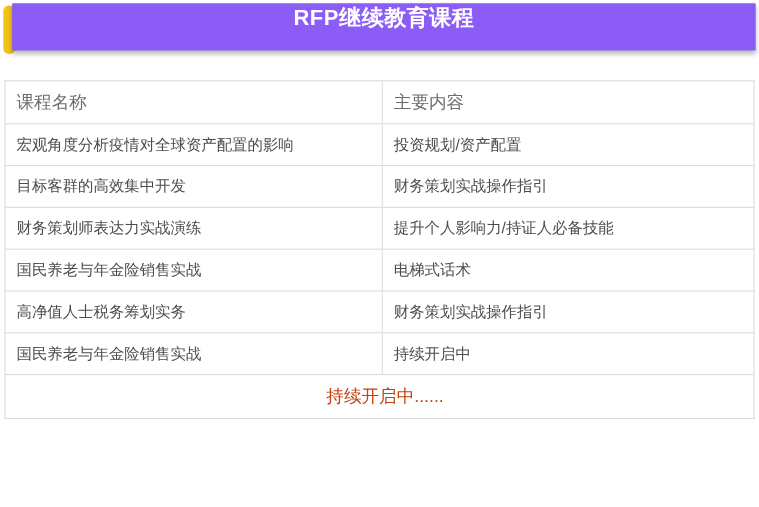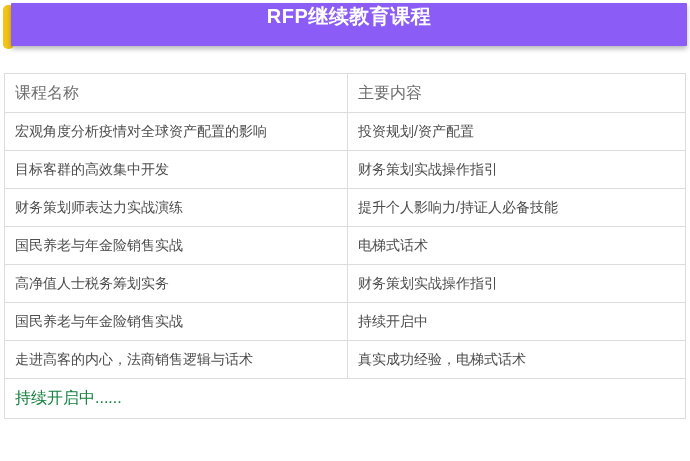--- a/index.html
+++ b/index.html
@@ -64,21 +64,22 @@
     color: #6d6d6d;
   }
   .course-table td {
     height: 38px;
     font-size: 14px;
     color: #4c4c4c;
   }
   .course-table td.footer-cell {
     height: 40px;
     font-size: 16px;
-    color: #15803d;
+    color: #c2410c;
+    text-align: center;
   }
   .col-left  { width: 343px; }
   .col-right { width: 338px; }
 </style>
 </head>
 <body>
 
 <div class="banner-wrap">
   <div class="accent-bar"></div>
   <div class="banner">
@@ -112,20 +113,16 @@
     </tr>
     <tr>
       <td>高净值人士税务筹划实务</td>
       <td>财务策划实战操作指引</td>
     </tr>
     <tr>
       <td>国民养老与年金险销售实战</td>
       <td>持续开启中</td>
     </tr>
     <tr>
-      <td>走进高客的内心，法商销售逻辑与话术</td>
-      <td>真实成功经验，电梯式话术</td>
-    </tr>
-    <tr>
       <td class="footer-cell" colspan="2">持续开启中......</td>
     </tr>
   </tbody>
 </table>
 
 </body></html>

